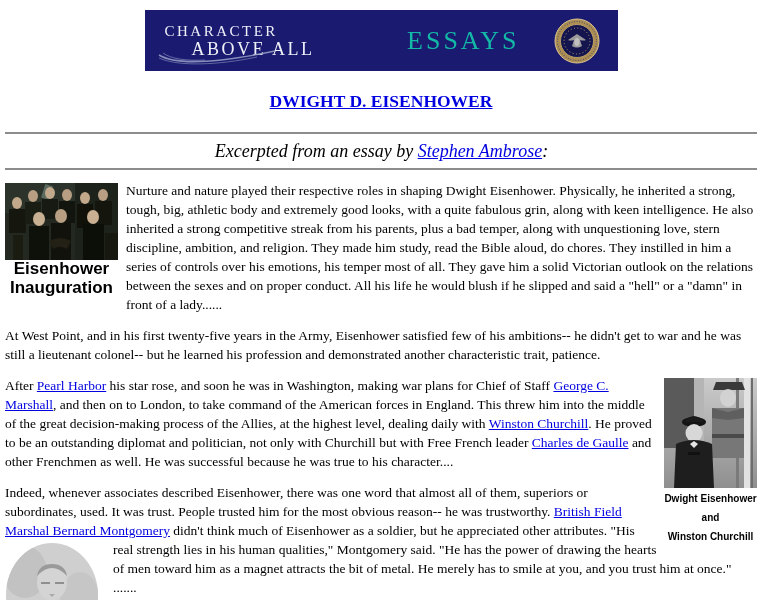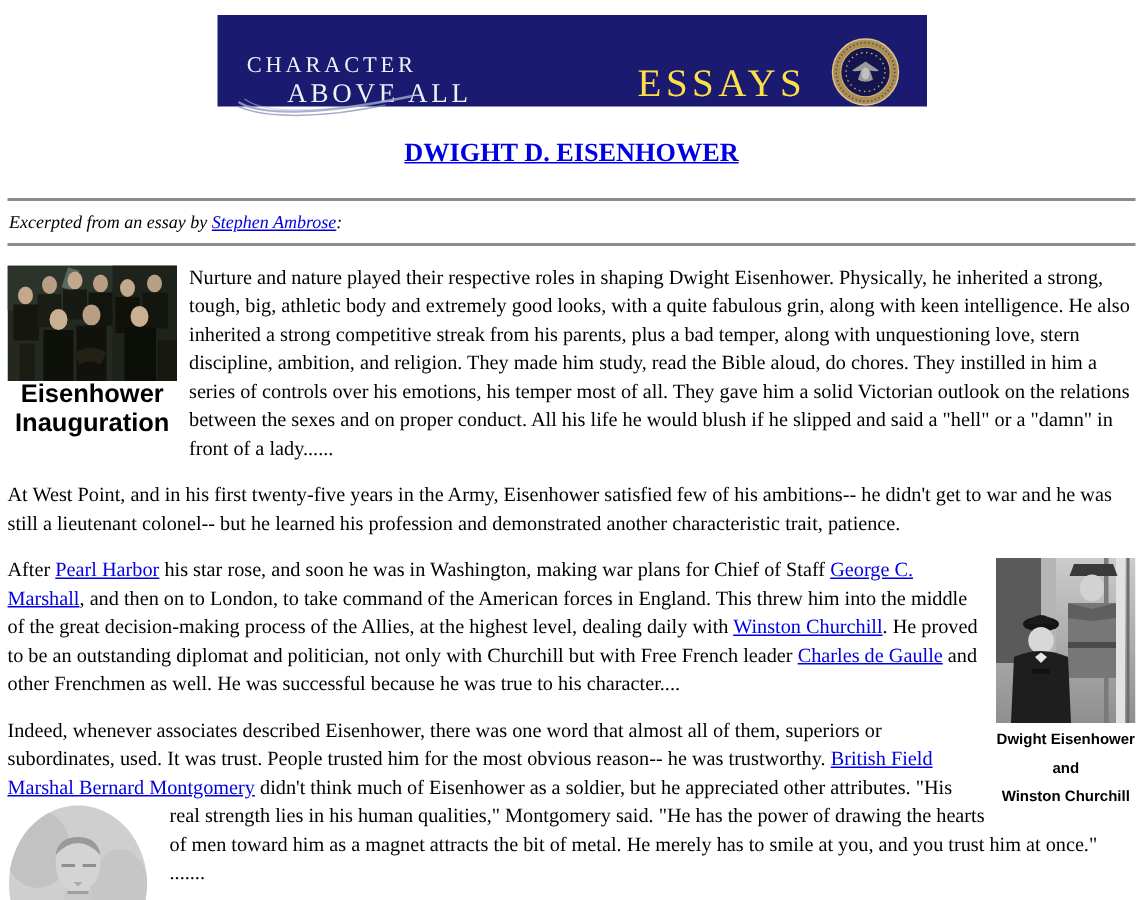--- a/index.html
+++ b/index.html
@@ -8,38 +8,39 @@
     width: 762px; height: 600px; overflow: hidden;
     font-family: "Liberation Serif", serif;
     color: #000;
   }
   .page { padding: 10px 5px 0 5px; }
 
   
   .banner {
     width: 473px; height: 61px; margin: 0 auto;
     background: #1a1a70;
-    display: flex; align-items: flex-end;
+    display: flex; align-items: center;
     padding: 0 18px 0 20px;
     position: relative;
+    gap: 18px;
   }
   .logo { position: relative; width: 185px; color: #eef0f8; line-height: 1.0; }
   .logo-line1 { font-size: 15px; letter-spacing: 2.5px; }
   .logo-line2 { font-size: 18px; letter-spacing: 2.5px; margin-left: 27px; margin-top: 1px; }
   .swoosh { position: absolute; left: -8px; top: 21px; }
   .banner-spacer { flex: 1; }
-  .essays { color: #fde047; font-size: 26px; letter-spacing: 3px; margin-right: 16px; }
+  .essays { color: #14b8a6; font-size: 26px; letter-spacing: 3px; margin-right: 16px; }
   .seal { width: 46px; height: 46px; flex: 0 0 auto; }
 
   
   h1.title { text-align: center; margin: 20px 0 18px 0; font-size: 17.5px; }
   h1.title a { color: #0000e0; text-decoration: underline; font-weight: bold; }
   .rule { height: 2px; background: #8c8c8c; border: none; margin: 0; }
   .rule-top { margin-top: 20px; }
-  .byline { font-style: italic; font-size: 12px; margin: 7px 0 6px 1px; }
+  .byline { font-style: italic; font-size: 18px; margin: 7px 0 6px 1px; text-align: center; }
   a.lnk { color: #0000e0; text-decoration: underline; cursor: pointer; }
 
   
   .content { margin-top: 11px; font-size: 13.5px; line-height: 19px; }
   .content p { margin: 0 0 12px 0; }
 
   
   .ph-left  { float: left;  margin: 2px 8px 2px 0; text-align: center; }
   .ph-right { float: right; margin: 2px 0 2px 7px; text-align: center; }
   .ph-caption {

